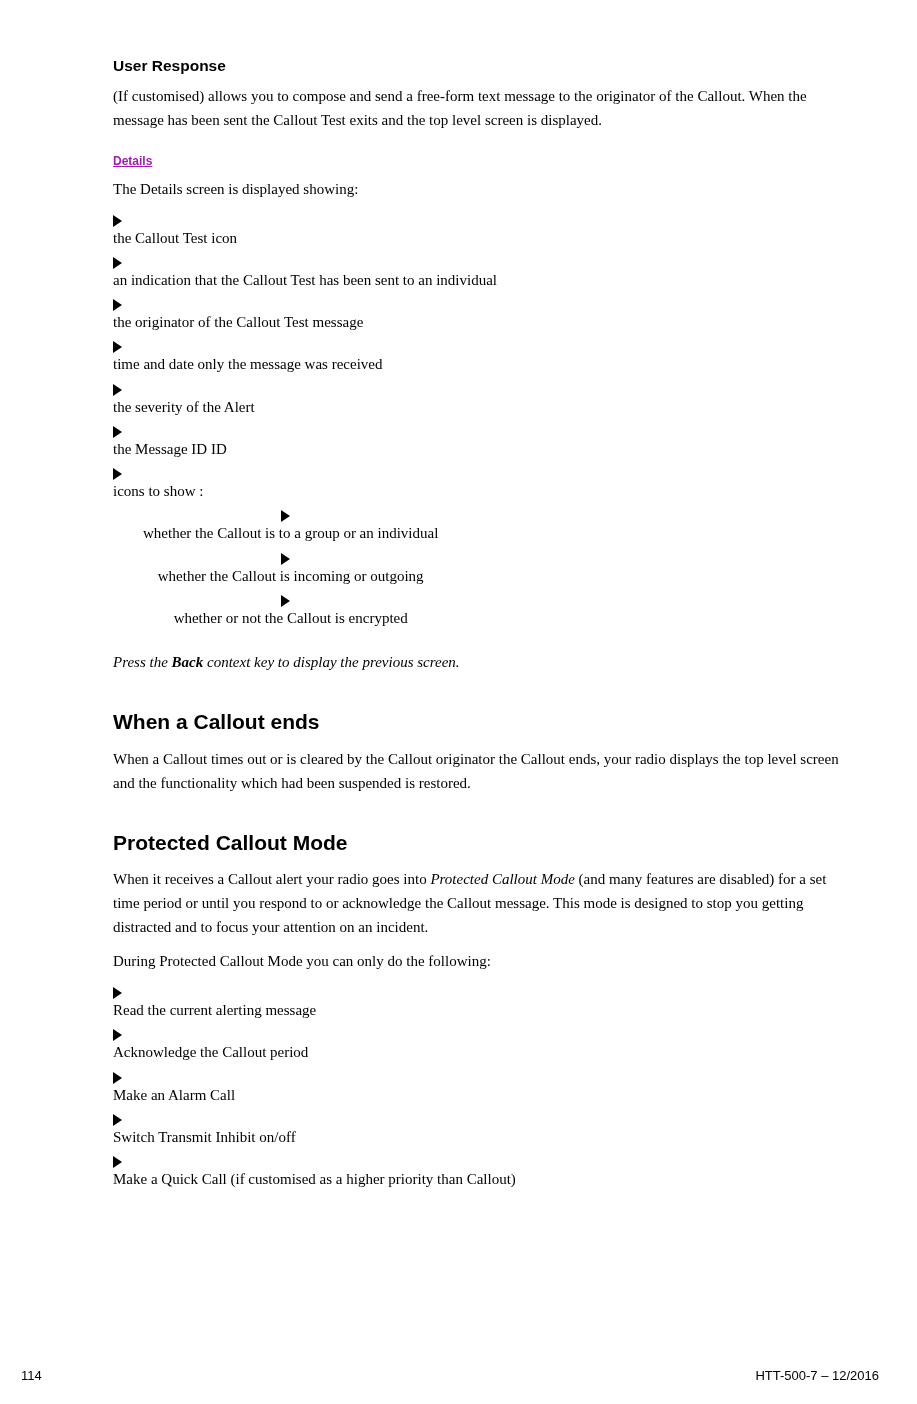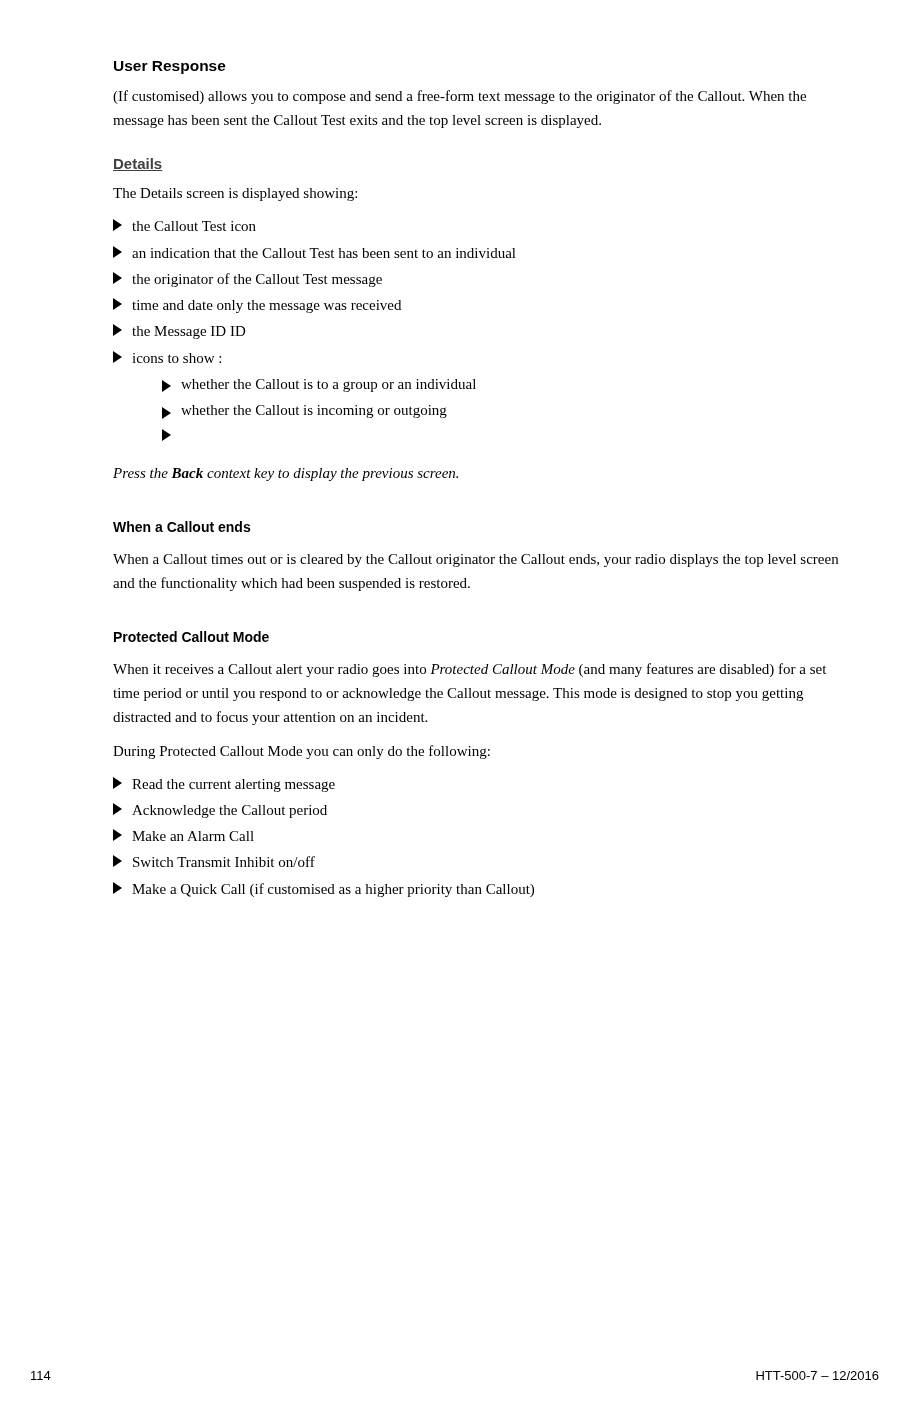--- a/index.html
+++ b/index.html
@@ -33,48 +33,49 @@
 
     .section-heading {
       font-family: Arial, Helvetica, sans-serif;
       font-weight: bold;
       font-size: 15.5px;
       color: #000000;
       margin-bottom: 6px;
     }
 
     .section-heading.large {
-      font-size: 14px;
+      font-size: 21px;
       margin-top: 32px;
       margin-bottom: 8px;
     }
 
     .section-heading.details-heading {
-      color: #404040;
+      color: #a21caf;
       text-decoration: underline;
-      font-size: 15px;
+      font-size: 12px;
       margin-bottom: 6px;
     }
 
     p {
       margin-bottom: 10px;
       line-height: 1.6;
     }
 
     .bullet-list {
       list-style: none;
       margin: 4px 0 10px 0;
       padding: 0;
     }
 
     .bullet-list li {
       display: flex;
       align-items: flex-start;
       margin-bottom: 3px;
       line-height: 1.55;
+      flex-direction: column;
     }
 
     .bullet-arrow {
       display: inline-block;
       width: 0;
       height: 0;
       border-top: 6px solid transparent;
       border-bottom: 6px solid transparent;
       border-left: 9px solid #000000;
       margin-right: 10px;
@@ -107,21 +108,21 @@
       font-style: italic;
     }
 
     .page-footer {
       position: absolute;
       bottom: 18px;
       left: 0;
       right: 0;
       display: flex;
       justify-content: space-between;
-      padding: 0 30px 0 30px;
+      padding: 0 30px 0 21px;
       font-family: Arial, Helvetica, sans-serif;
       font-size: 13px;
       color: #000000;
     }
 
     .main-section {
       margin-top: 24px;
     }
 
     .sub-section {
@@ -153,40 +154,45 @@
           <span class="bullet-arrow"></span>
           <span>an indication that the Callout Test has been sent to an individual</span>
         </li>
         <li>
           <span class="bullet-arrow"></span>
           <span>the originator of the Callout Test message</span>
         </li>
         <li>
           <span class="bullet-arrow"></span>
           <span>time and date only the message was received</span>
+        </li>
+        <li>
+          <span class="bullet-arrow"></span>
+          <span>the severity of the Alert</span>
         </li>
         <li>
           <span class="bullet-arrow"></span>
           <span><span>the Message ID</span> ID</span>
         </li>
         <li>
           <span class="bullet-arrow"></span>
           <span>
             <span>icons to show :</span>
             <ul class="bullet-list sub-list">
               <li>
                 <span class="bullet-arrow"></span>
                 <span>whether the Callout is to a group or an individual</span>
               </li>
               <li>
                 <span class="bullet-arrow"></span>
                 <span>whether the Callout is incoming or outgoing</span>
               </li>
               <li>
                 <span class="bullet-arrow"></span>
+                <span>whether or not the Callout is encrypted</span>
               </li>
             </ul>
           </span>
         </li>
       </ul>
 
       <p class="press-back-para">
         <span>Press the </span><span class="back-text">Back</span><span> context key to display the previous screen.</span>
       </p>
     </div>

